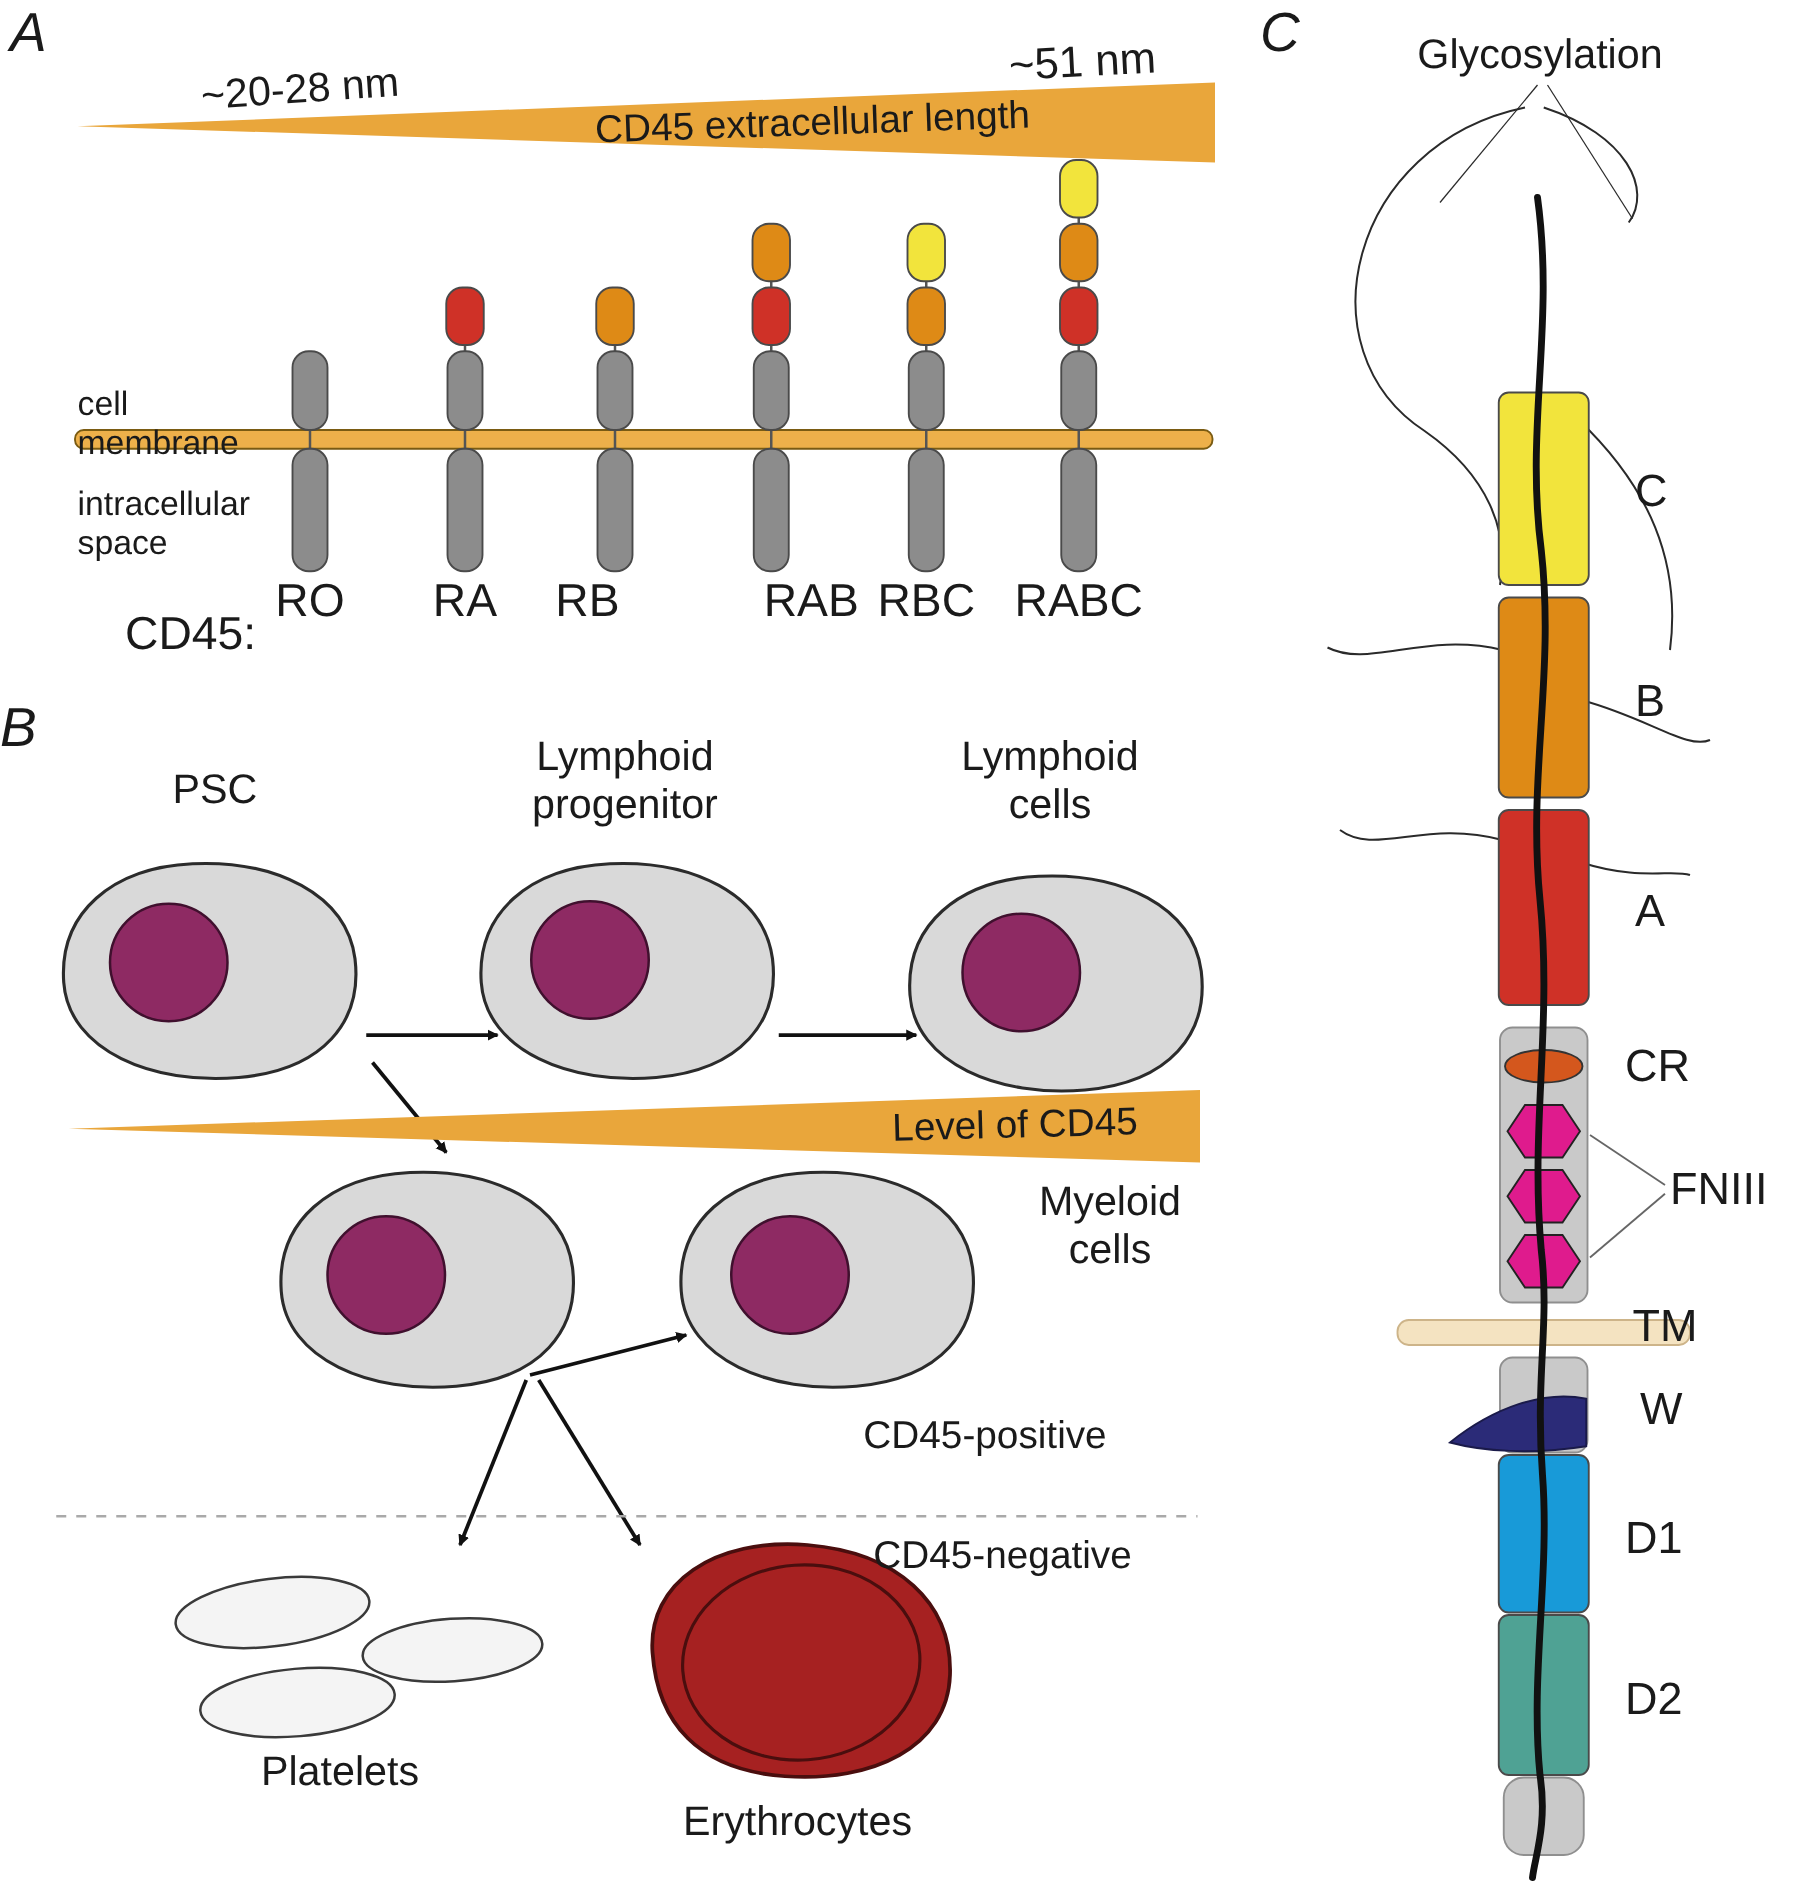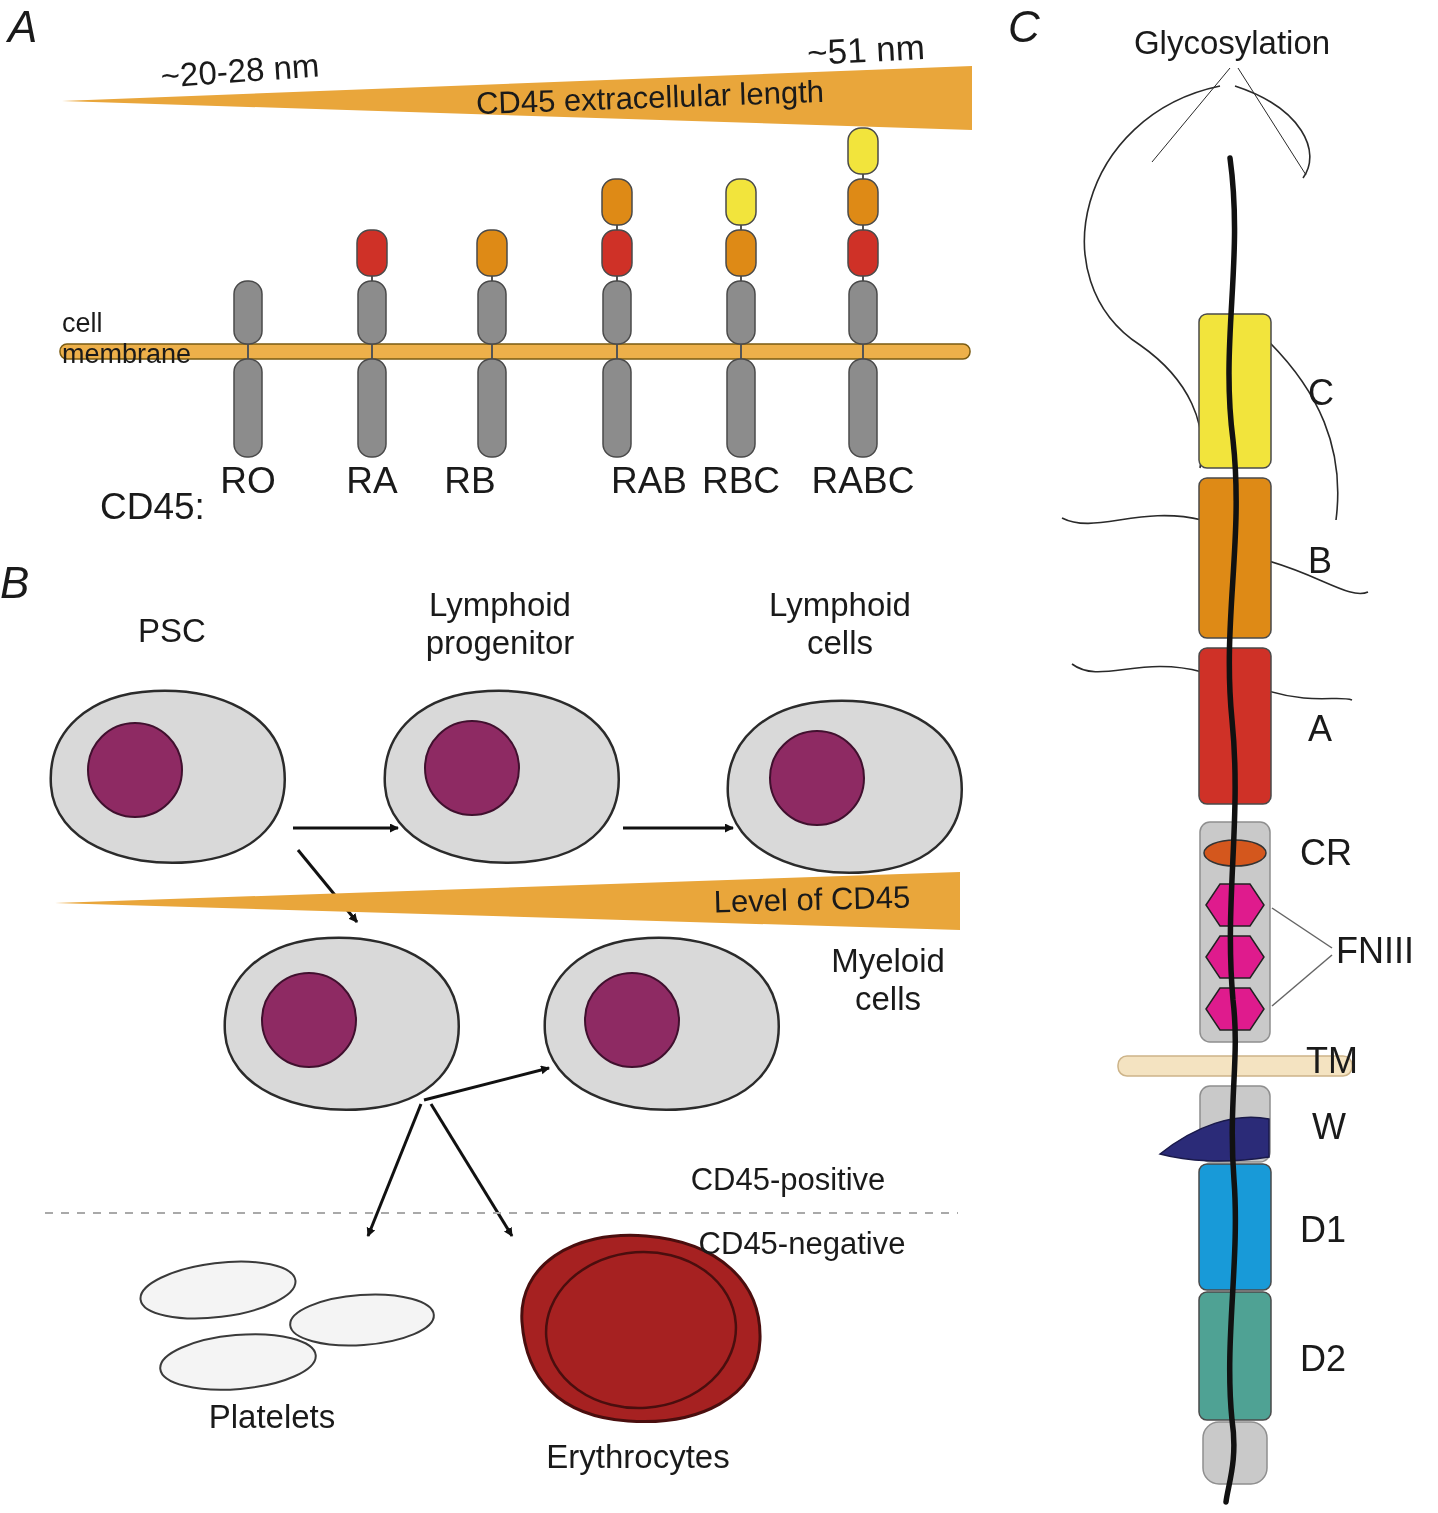--- a/index.html
+++ b/index.html
@@ -136,29 +136,30 @@
 
     <path d="M 1230 158 C 1244 260 1220 340 1233 440 C 1244 540 1222 620 1232 720 C 1242 820 1224 900 1233 1000 C 1240 1060 1228 1100 1234 1180 C 1240 1260 1224 1340 1232 1420 C 1238 1460 1228 1485 1226 1502" fill="none" stroke="#111" stroke-width="5.5" stroke-linecap="round"></path>
   </g>
 </svg>
 
 <div class="lbl panel-letter" style="left:8px; top:2px;">A</div>
 <div class="lbl ctr" style="left:240px; top:52px; transform:translateX(-50%) rotate(-4deg);">~20-28 nm</div>
 <div class="lbl ctr" style="left:866px; top:30px; font-size:35px; transform:translateX(-50%) rotate(-3deg);">~51 nm</div>
 <div class="lbl ctr" style="left:650px; top:80px; font-size:31px; transform:translateX(-50%) rotate(-2deg);">CD45 extracellular length</div>
 <div class="lbl small-note" style="left:62px; top:282px; width:150px;">cell membrane</div>
+<div class="lbl small-note" style="left:62px; top:362px; width:175px;">intracellular space</div>
 <div class="lbl iso-name" style="left:100px; top:486px;text-align:center;">CD45:</div>
 
 <div class="lbl panel-letter" style="left:0px; top:558px;">B</div>
 <div class="lbl ctr" style="left:172px; top:612px; transform:translateX(-50%);">PSC</div>
 <div class="lbl ctr" style="left:840px; top:586px; width:190px; transform:translateX(-50%);">Lymphoid cells</div>
 <div class="lbl ctr" style="left:500px; top:586px; width:230px; transform:translateX(-50%);">Lymphoid progenitor</div>
 <div class="lbl ctr" style="left:812px; top:882px; font-size:31px; transform:translateX(-50%) rotate(-1.5deg);">Level of CD45</div>
 <div class="lbl ctr" style="left:888px; top:942px; width:170px; transform:translateX(-50%);">Myeloid cells</div>
-<div class="lbl ctr" style="left:788px; top:1162px; font-size:31px; transform:translateX(-50%);">CD45-positive</div>
+<div class="lbl ctr" style="left:788px; top:1130px; font-size:31px; transform:translateX(-50%);">CD45-positive</div>
 <div class="lbl ctr" style="left:802px; top:1226px; font-size:31px; transform:translateX(-50%);">CD45-negative</div>
 <div class="lbl ctr" style="left:272px; top:1398px; transform:translateX(-50%);">Platelets</div>
 <div class="lbl ctr" style="left:638px; top:1438px; transform:translateX(-50%);">Erythrocytes</div>
 
 <div class="lbl panel-letter" style="left:1008px; top:2px;">C</div>
 <div class="lbl ctr" style="left:1232px; top:24px; transform:translateX(-50%);">Glycosylation</div>
 <div class="lbl dom-lbl" style="left:1308px; top:372px;">C</div>
 <div class="lbl dom-lbl" style="left:1308px; top:540px;">B</div>
 <div class="lbl dom-lbl" style="left:1308px; top:708px;">A</div>
 <div class="lbl dom-lbl" style="left:1300px; top:832px;">CR</div>

